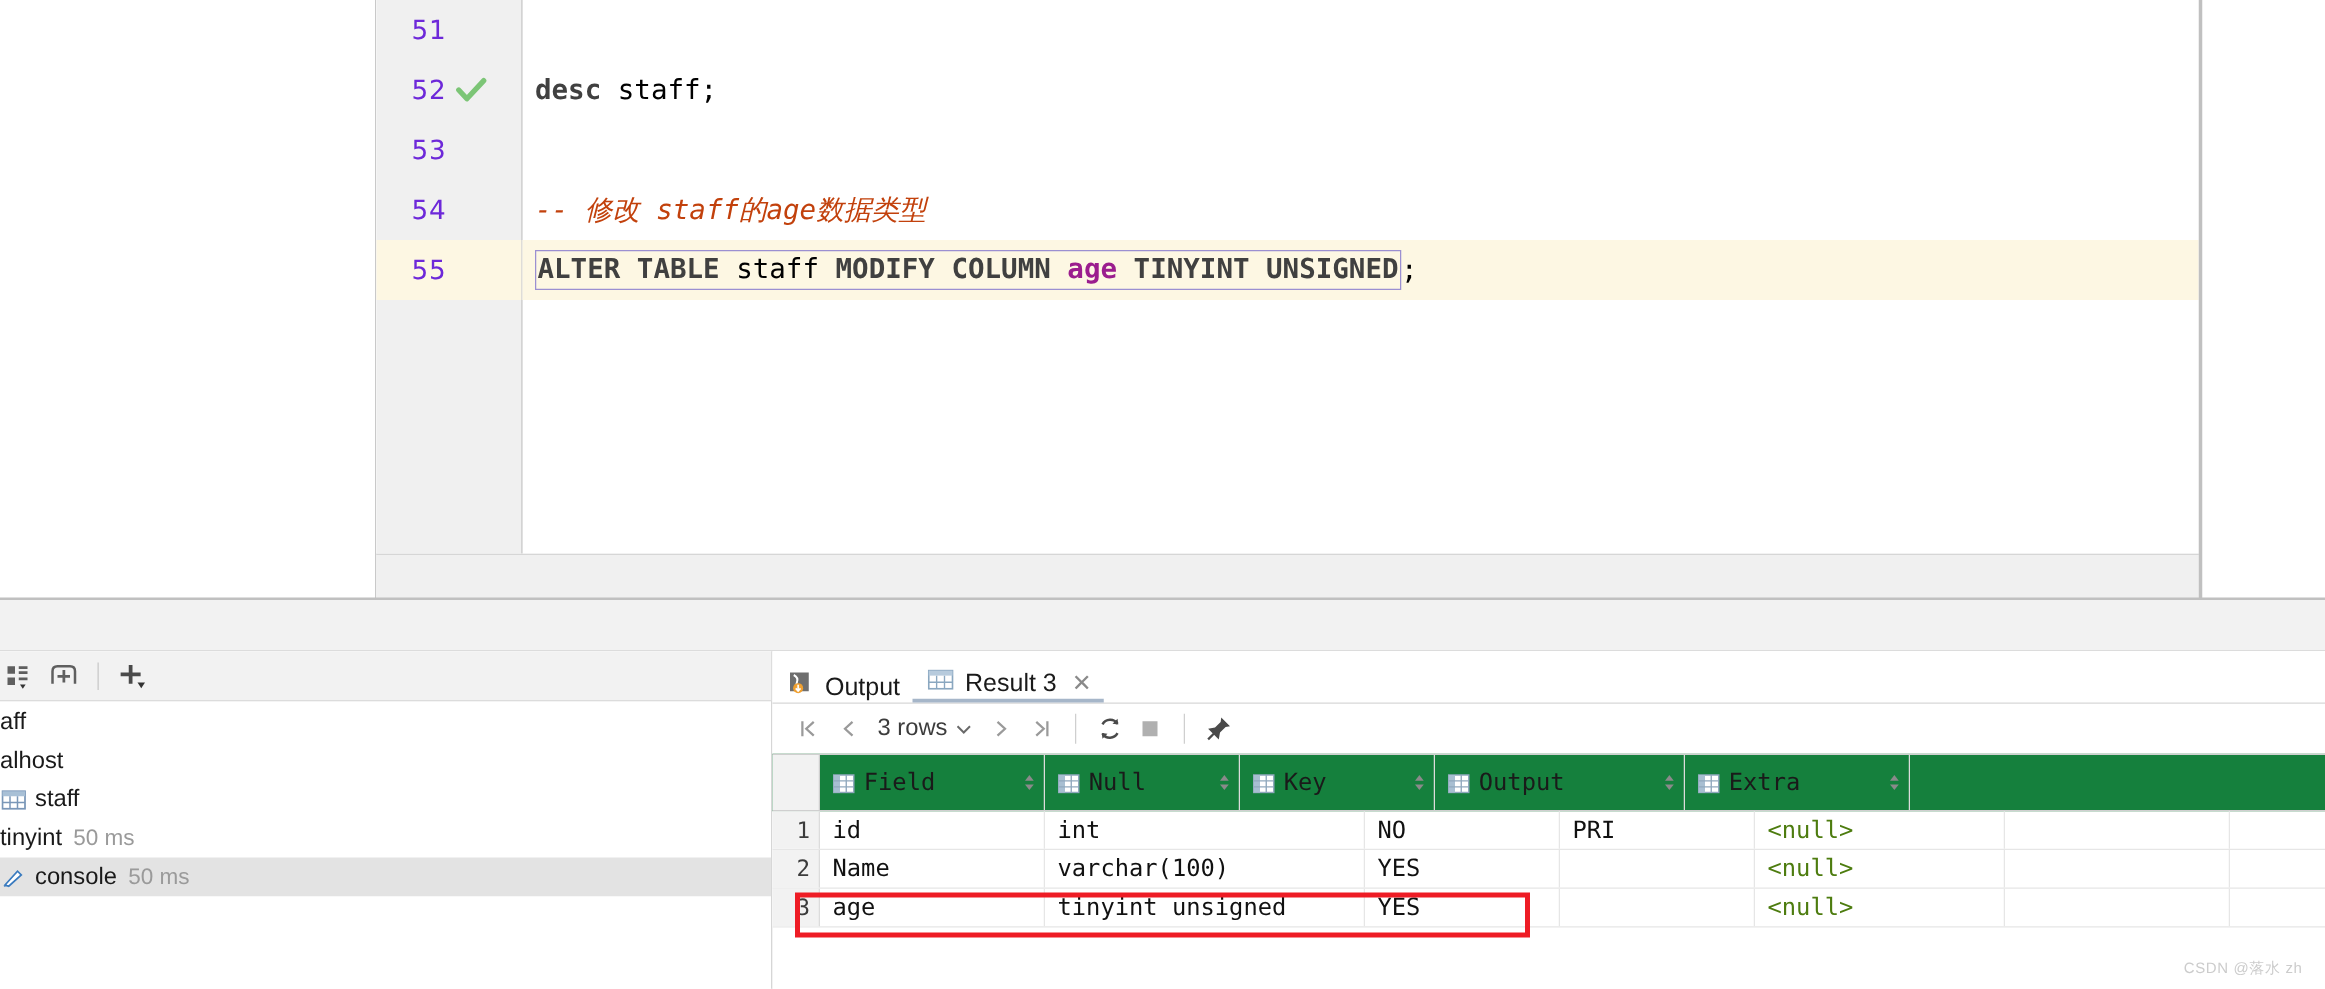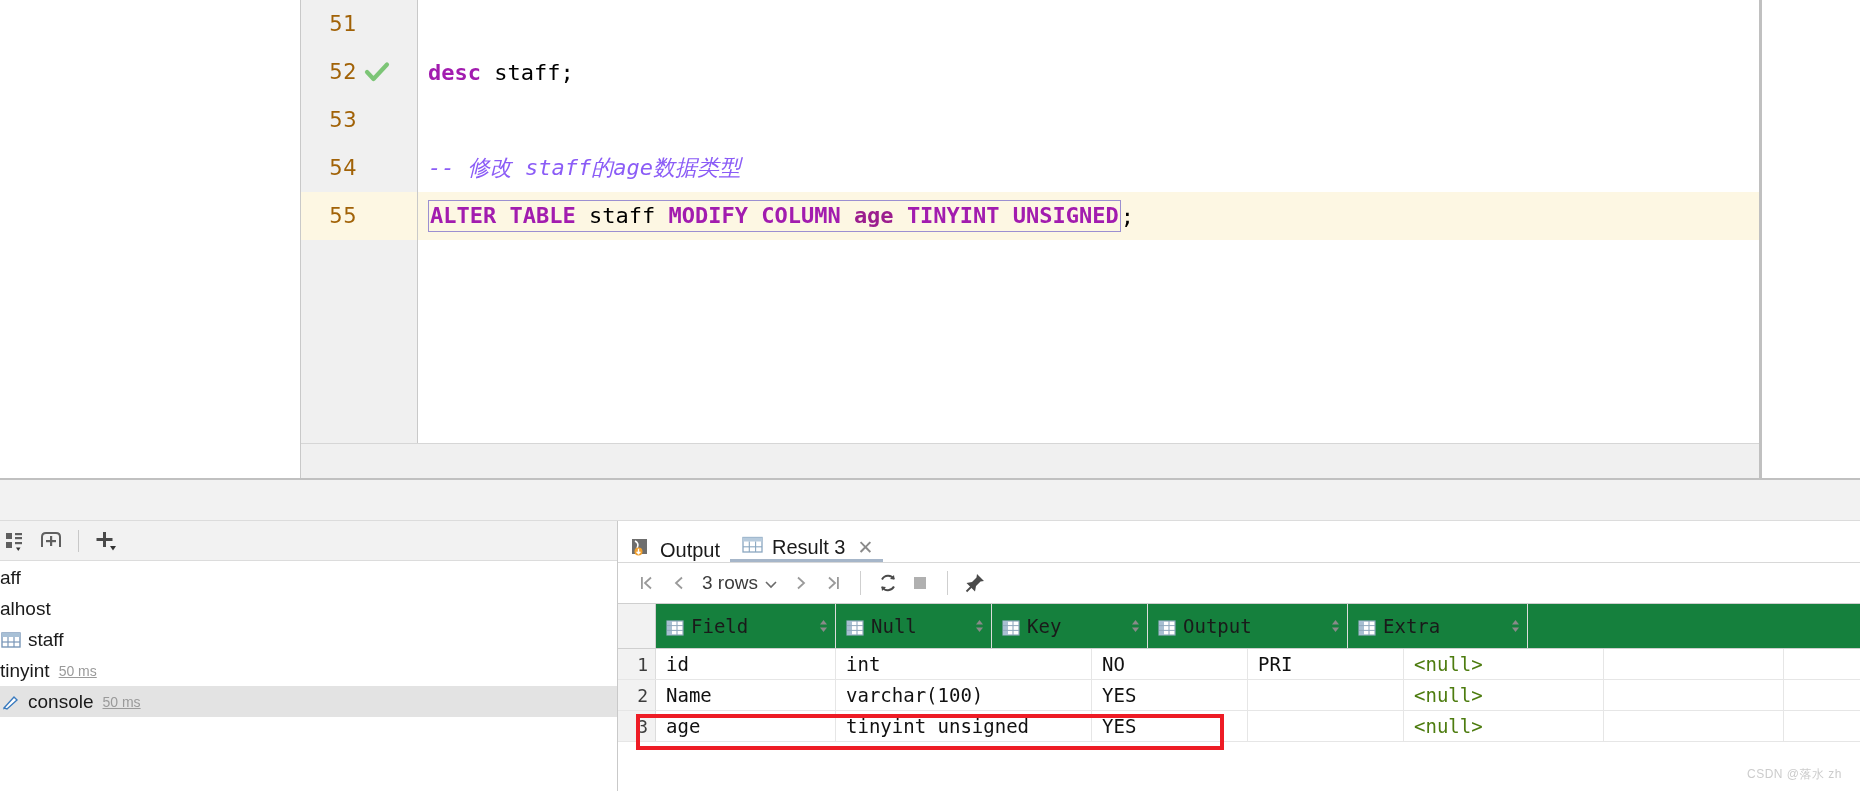--- a/index.html
+++ b/index.html
@@ -56,21 +56,21 @@
     display: flex;
     align-items: center;
   }
   .gutter-num {
     position: absolute;
     left: 0;
     width: 56px;
     text-align: right;
     font-family: "DejaVu Sans", sans-serif;
     font-size: 21px;
-    color: #a16207;
+    color: #6d28d9;
     letter-spacing: 0.5px;
   }
   .gutter-check {
     position: absolute;
     left: 63px;
     width: 26px;
     height: 26px;
   }
   .gutter-row.highlighted {
     background: #fdf7e3;
@@ -91,25 +91,25 @@
     align-items: center;
     padding-left: 10px;
     box-sizing: border-box;
     font-family: "DejaVu Sans Mono", monospace;
     font-size: 22px;
     white-space: pre;
   }
   .code-line.highlighted {
     background: #fdf7e3;
   }
-  .kw        { color: #a21caf; font-weight: bold; }
+  .kw        { color: #404040; font-weight: bold; }
   .ident     { color: #000000; }
   .colname   { color: #9b1d8e; font-weight: bold; }
   .punc      { color: #000000; }
-  .comment   { color: #8b5cf6; font-style: italic; }
+  .comment   { color: #c2410c; font-style: italic; }
   .sel-box {
     display: inline-block;
     border: 1px solid #9b8fd1;
     padding: 2px 1px 3px 1px;
     margin: -3px 0;
     background: #fdf7e3;
   }
   #editor-vert-divider {
     position: absolute;
     left: 1759px; top: 0;
@@ -202,23 +202,22 @@
   .tree-row.selected { background: #e3e3e3; }
   .tree-icon {
     display: inline-flex;
     width: 22px; height: 22px;
     align-items: center; justify-content: center;
     margin-right: 6px;
     flex: 0 0 auto;
   }
   .tree-ms {
     color: #9a9a9a;
-    font-size: 14px;
+    font-size: 18px;
     margin-left: 9px;
-    text-decoration: underline;
   }
 
   
   #results-panel {
     position: absolute;
     left: 618px; top: 41px;
     width: 1242px;
     height: 270px;
     background: #ffffff;
   }

